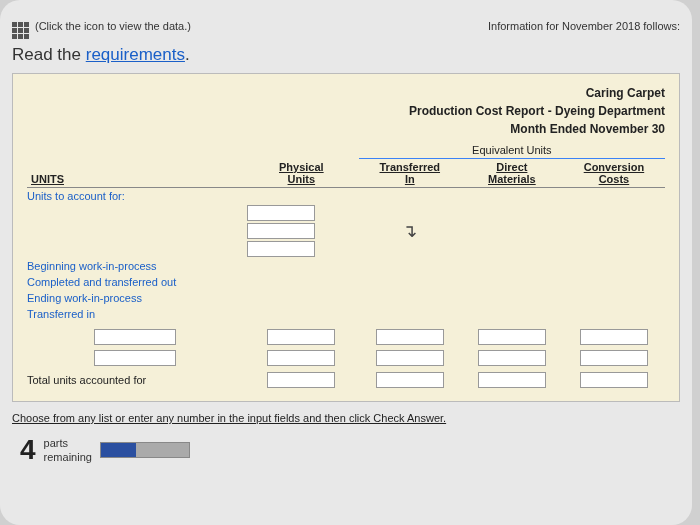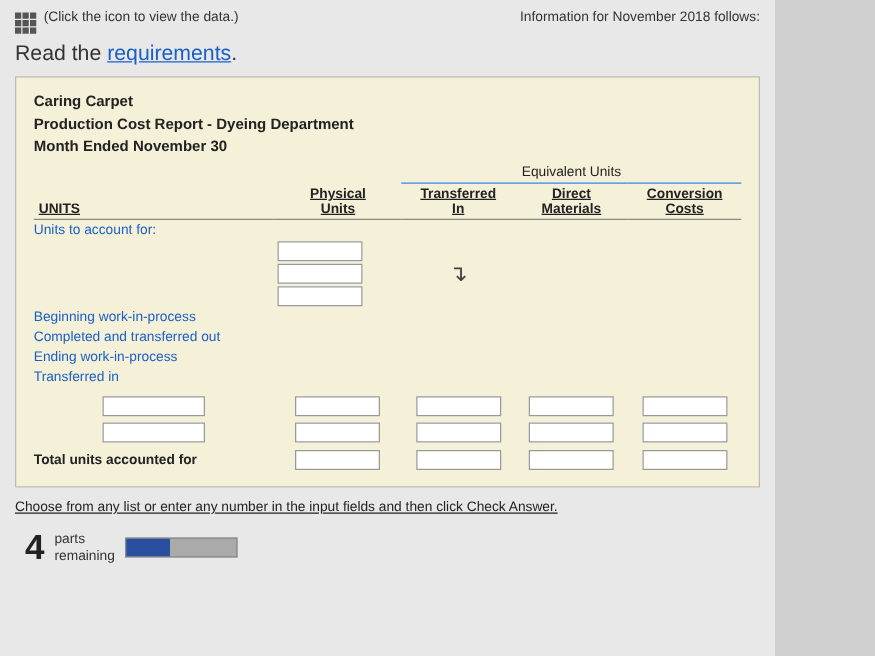--- a/index.html
+++ b/index.html
@@ -6,23 +6,24 @@
     body {
       font-family: Arial, sans-serif;
       font-size: 12px;
       background: #d0d0d0;
       width: 700px;
       min-height: 525px;
       overflow: hidden;
     }
     .page-wrapper {
       background: #e8e8e8;
-      width: 620px;
+      width: 692px;
       min-height: 525px;
-      padding: 8px 12px;
+      padding: 20px 12px;
+      border-radius: 20px;
     }
     .top-bar {
       display: flex;
       align-items: flex-start;
       gap: 6px;
       margin-bottom: 6px;
     }
     .grid-icon {
       display: inline-grid;
       grid-template-columns: repeat(3,5px);
@@ -56,21 +57,21 @@
       text-decoration: underline;
       cursor: pointer;
     }
     .report-container {
       background: #f5f0d8;
       border: 1px solid #bbb;
       padding: 10px 14px 12px;
       margin-bottom: 10px;
     }
     .report-title {
-      text-align: left;
+      text-align: right;
       font-weight: bold;
       font-size: 12px;
       color: #222;
       line-height: 1.5;
       margin-bottom: 6px;
     }
     .report-table {
       width: 100%;
       border-collapse: collapse;
     }
@@ -95,21 +96,21 @@
     }
     .row-label {
       font-size: 11px;
       color: #1a5fc8;
       padding: 2px 0;
       vertical-align: middle;
       white-space: nowrap;
     }
     .row-label.total-label {
       color: #222;
-      font-weight: bold;
+      font-weight: normal;
     }
     .input-cell {
       padding: 1px 3px;
       vertical-align: middle;
       text-align: center;
     }
     .input-box {
       width: 68px;
       height: 16px;
       border: 1px solid #999;

